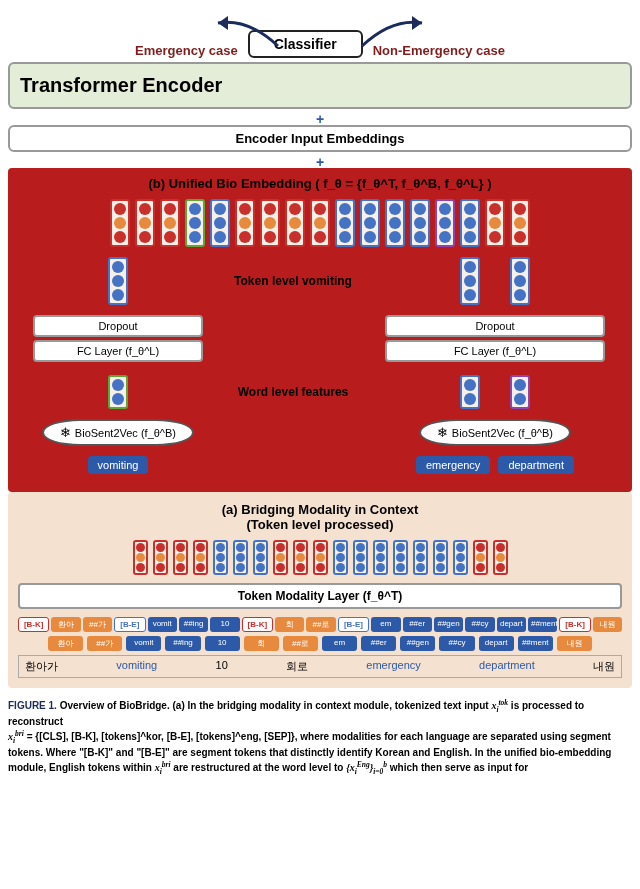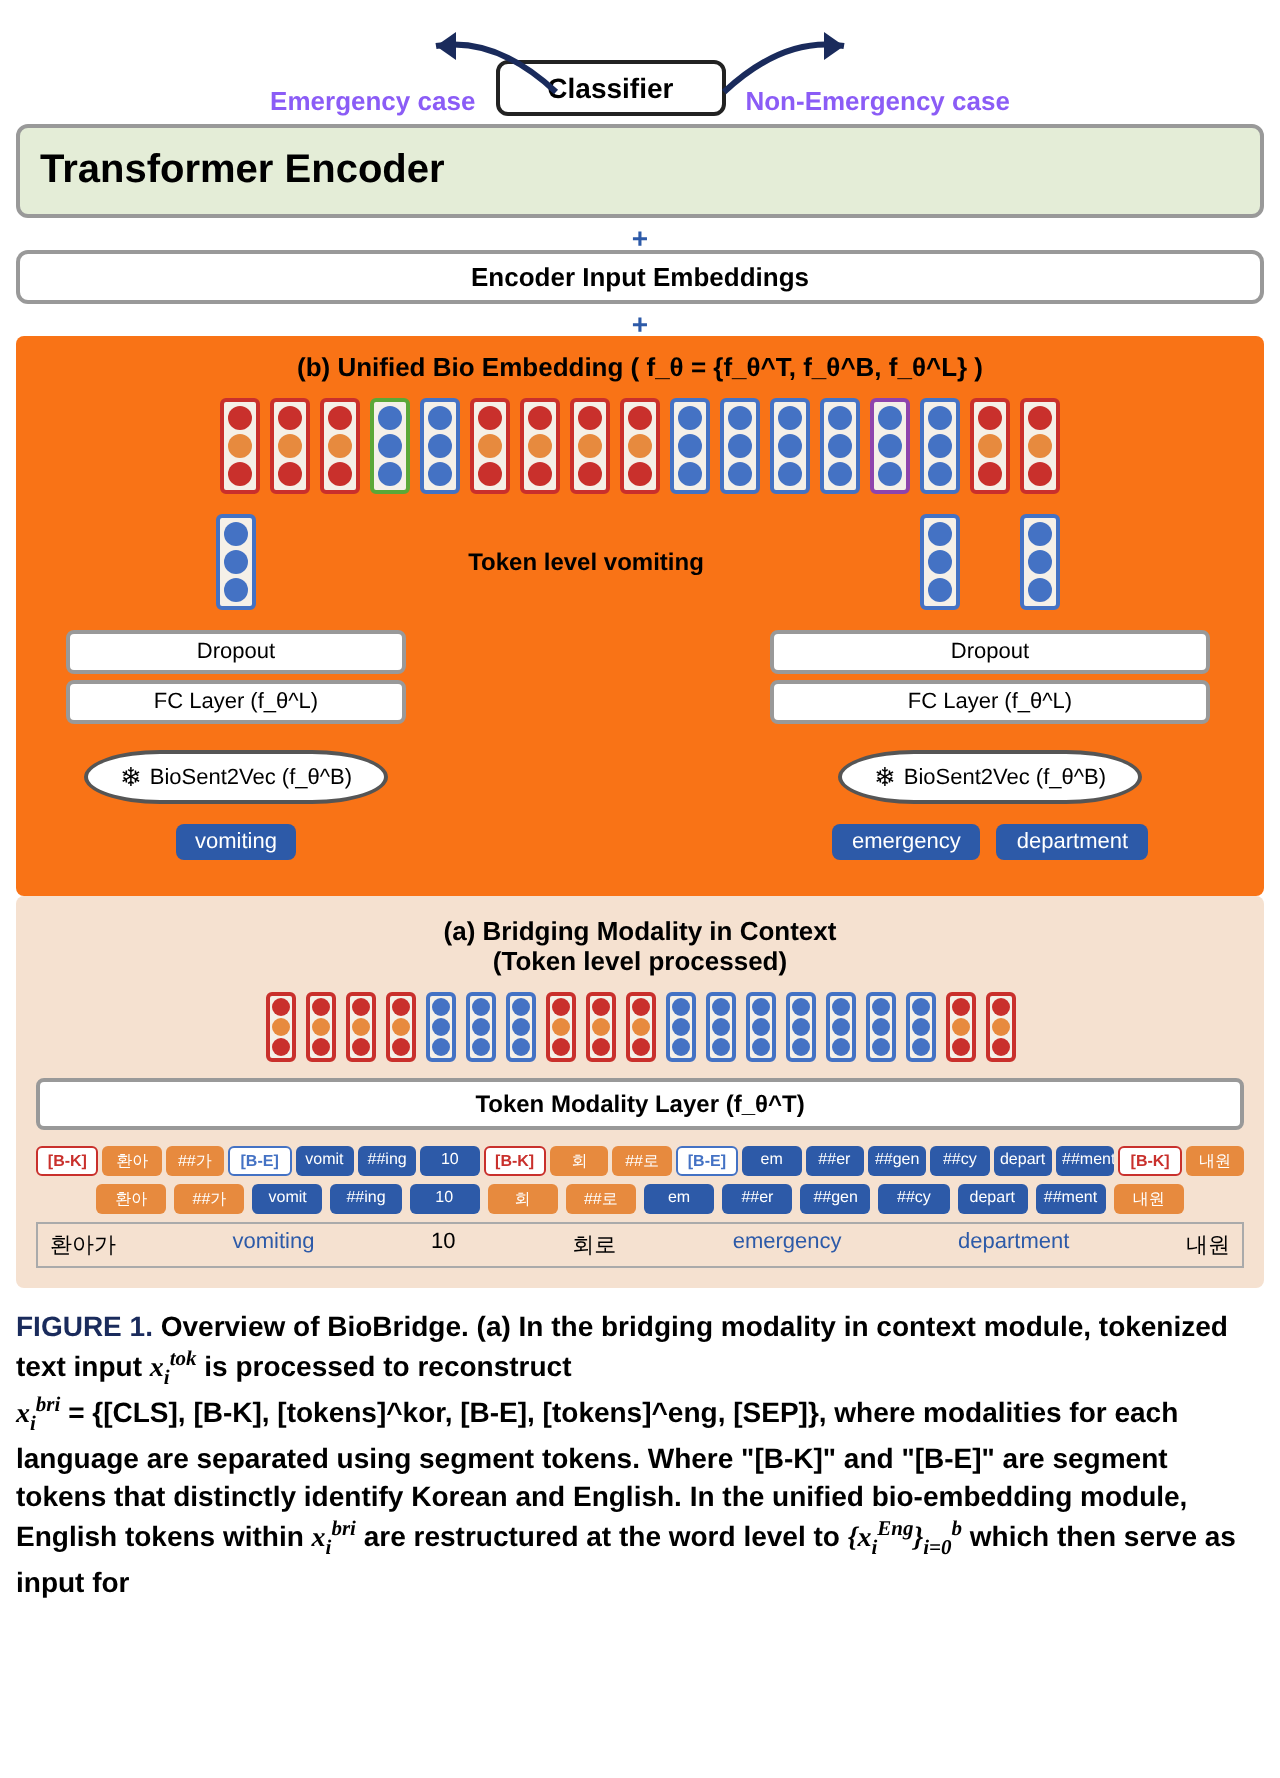--- a/index.html
+++ b/index.html
@@ -1,36 +1,36 @@
 <!DOCTYPE html>
 <html><head>
 <meta charset="utf-8">
 <style>
   * { box-sizing: border-box; margin: 0; padding: 0; }
   body { font-family: Arial, sans-serif; background: #fff; width: 640px; font-size: 11px; }
   .container { padding: 8px; }
   
   
   .top-row { display: flex; justify-content: center; align-items: flex-end; gap: 10px; margin-bottom: 4px; position: relative; height: 50px; }
-  .case-label { font-weight: bold; font-size: 13px; color: #8b5cf6; }
+  .case-label { font-weight: bold; font-size: 13px; color: #7f1d1d; }
   .classifier-box { border: 2px solid #222; border-radius: 6px; padding: 4px 24px; background: #fff; font-weight: bold; font-size: 14px; }
   .arrow-curve { position: absolute; top: 0; }
   .arrow-left { left: 200px; }
   .arrow-right { right: 200px; }
   
   
   .transformer-box { background: #e4edd7; border: 2px solid #999; border-radius: 6px; text-align: left; padding: 10px; margin-bottom: 4px; }
   .transformer-box span { font-weight: bold; font-size: 20px; }
   
   .plus { text-align: center; color: #2d5aa8; font-size: 14px; font-weight: bold; margin: -2px 0; }
   
   .encoder-embed-box { border: 2px solid #999; border-radius: 6px; text-align: center; padding: 4px; background: #fff; margin-bottom: 4px; font-weight: bold; font-size: 13px; }
   
   
-  .bio-section { background: #f97316; border-radius: 4px; padding: 8px 10px; margin-bottom: 0; }
+  .bio-section { background: #b91c1c; border-radius: 4px; padding: 8px 10px; margin-bottom: 0; }
   .section-title { text-align: center; font-weight: bold; font-size: 13px; margin-bottom: 8px; }
   
   .token-grid { display: flex; gap: 5px; margin-bottom: 10px; justify-content: center; }
   .token-block { border: 2px solid; border-radius: 3px; padding: 2px; background: #f5f0e8; display: flex; flex-direction: column; gap: 2px; }
   .token-block.red { border-color: #c9302c; }
   .token-block.blue { border-color: #4472c4; }
   .token-block.green { border-color: #5ba838; }
   .token-block.purple { border-color: #8e44ad; }
   .dot { width: 12px; height: 12px; border-radius: 50%; }
   .dot.red { background: #c9302c; }
@@ -61,21 +61,21 @@
   .input-tok.bk { background: #fff; border: 1px solid #c9302c; color: #c9302c; font-weight: bold; }
   .input-tok.be { background: #fff; border: 1px solid #4472c4; color: #4472c4; font-weight: bold; }
   .input-tok.kor { background: #e78a3e; color: #fff; }
   .input-tok.eng { background: #2d5aa8; color: #fff; }
   
   .src-row { display: flex; gap: 10px; justify-content: space-between; font-size: 11px; border: 1px solid #aaa; padding: 3px 6px; }
   .src-word { white-space: nowrap; }
   .src-word.eng { color: #2d5aa8; }
   
   
-  .caption { font-size: 14px; line-height: 1.35; margin-top: 10px; }
+  .caption { font-size: 10px; line-height: 1.35; margin-top: 10px; }
   .caption .fig-label { color: #1a2b5c; font-weight: bold; }
   .caption .fig-text { font-weight: bold; }
   .math { font-style: italic; font-family: 'Times New Roman', serif; }
   .sup { vertical-align: super; font-size: 0.75em; }
   .sub { vertical-align: sub; font-size: 0.75em; }
   
   .small-token-block { border: 2px solid; border-radius: 3px; padding: 1px; background: #f5f0e8; display: flex; flex-direction: column; gap: 1px; }
   .small-dot { width: 9px; height: 9px; border-radius: 50%; }
   .bridge-grid { display: flex; gap: 5px; justify-content: center; margin-bottom: 6px; }
   
@@ -230,20 +230,39 @@
       </div>
       <div class="feature-mid"></div>
       <div class="feature-right">
         <div class="proc-col" style="width:220px">
           <div class="proc-box">Dropout</div>
           <div class="proc-box">FC Layer  (f_θ^L)</div>
         </div>
       </div>
     </div>
 
+    <div class="feature-row">
+      <div class="feature-left">
+        <div class="two-dot-block" style="border-color:#5ba838">
+            <div class="dot blue"></div>
+            <div class="dot blue"></div>
+          </div>
+      </div>
+      <div class="feature-mid">Word level features</div>
+      <div class="feature-right">
+        <div class="two-dot-block" style="border-color:#4472c4">
+            <div class="dot blue"></div>
+            <div class="dot blue"></div>
+          </div>
+        <div class="two-dot-block" style="border-color:#8e44ad">
+            <div class="dot blue"></div>
+            <div class="dot blue"></div>
+          </div>
+      </div>
+    </div>
 
     <div class="feature-row">
       <div class="feature-left">
         <div class="biosent-box">
             <span class="snow">❄</span>
             <span>BioSent2Vec (f_θ^B)</span>
           </div>
       </div>
       <div class="feature-mid"></div>
       <div class="feature-right">

